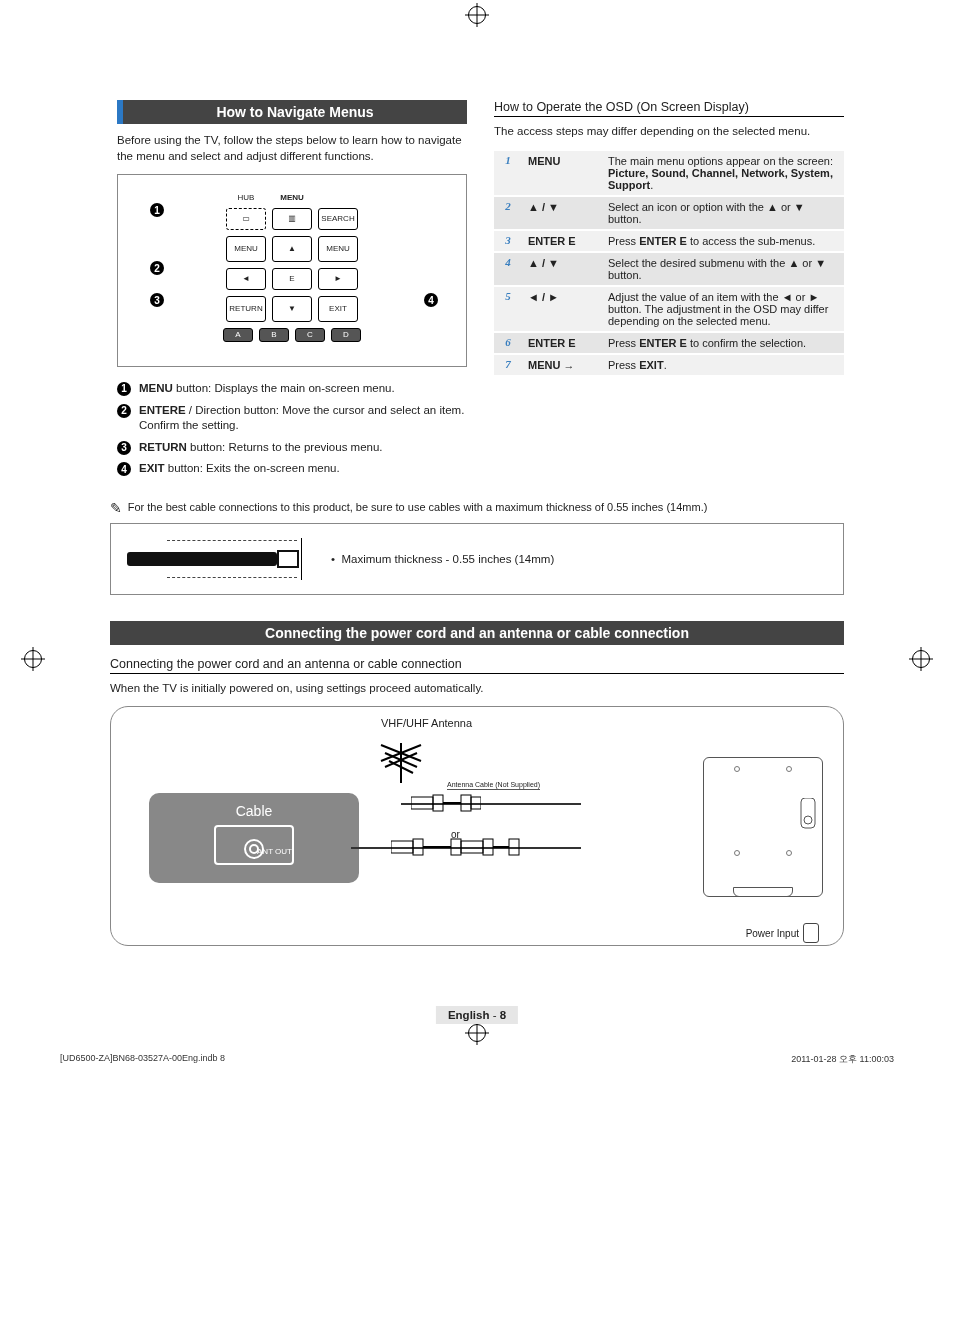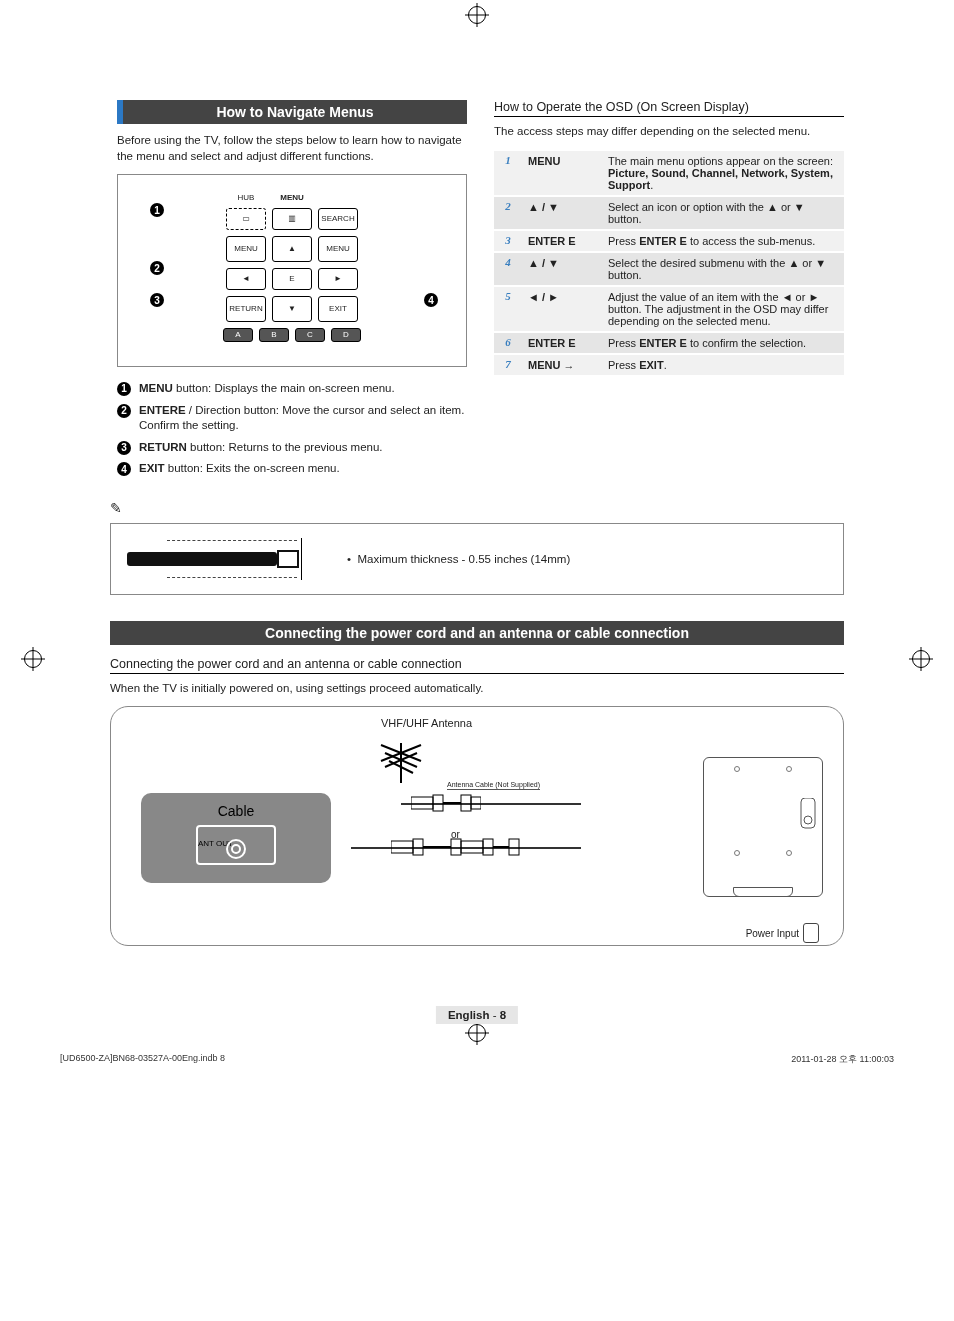--- a/index.html
+++ b/index.html
@@ -77,48 +77,48 @@
   .osd-table tr:nth-child(even) td { background: #e5e5e5; }
   .osd-num {
     font-family: Georgia, 'Times New Roman', serif; font-style: italic;
     font-size: 28px; font-weight: bold; color: #3a7fbf; width: 28px;
     text-align: center; line-height: 1;
   }
   .note-row { display: flex; gap: 6px; font-size: 11px; margin: 18px 0 8px; }
   .note-icon { font-size: 14px; line-height: 1; }
   .cable-tip {
     border: 1px solid #888; padding: 10px 16px; display: flex; align-items: center;
-    gap: 40px; font-size: 11.5px; margin-bottom: 26px;
+    gap: 24px; font-size: 11.5px; margin-bottom: 26px;
   }
   .cable-sketch {
     width: 180px; height: 50px; position: relative;
   }
   .cable-body { position: absolute; left: 0; top: 18px; width: 150px; height: 14px; background: #111; border-radius: 3px; }
   .cable-head { position: absolute; left: 150px; top: 16px; width: 22px; height: 18px; border: 2px solid #111; background: #fff; }
   .cable-dash-top { position: absolute; left: 40px; top: 6px; right: 10px; border-top: 1px dashed #444; }
   .cable-dash-bot { position: absolute; left: 40px; bottom: 6px; right: 10px; border-top: 1px dashed #444; }
   .cable-arrows { position: absolute; right: 0; top: 4px; bottom: 4px; width: 10px; }
   .cable-arrows::before, .cable-arrows::after { content: ""; position: absolute; left: 4px; width: 1px; background: #000; }
   .cable-arrows::before { top: 0; bottom: 50%; }
   .cable-arrows::after { top: 50%; bottom: 0; }
   .section-bar-wide { margin-top: 6px; }
   .diagram-frame {
     border: 1px solid #888; border-radius: 18px; padding: 20px 18px 26px;
     position: relative; margin-top: 10px; height: 240px;
   }
   .ant-label { position: absolute; top: 10px; left: 270px; font-size: 11px; }
   .antenna-svg { position: absolute; top: 26px; left: 260px; }
   .cable-box {
-    position: absolute; left: 30px; top: 86px; width: 190px; height: 90px;
-    background: #888; border-radius: 10px; color: #000000;
+    position: absolute; left: 38px; top: 86px; width: 210px; height: 90px;
+    background: #888; border-radius: 10px; color: #ffffff;
   }
   .cable-box .title { text-align: center; font-size: 14px; padding-top: 10px; }
   .cable-box .antout {
     margin: 6px auto 4px; width: 80px; height: 40px; border: 2px solid #fff;
-    border-radius: 4px; font-size: 8px; text-align: left; padding-top: 12px;
+    border-radius: 4px; font-size: 8px; text-align: right; padding-top: 20px;
     position: relative;
   }
   .cable-box .antout .coax {
     width: 20px; height: 20px; border: 2px solid #fff; border-radius: 50%;
     position: absolute; left: 50%; bottom: 4px; transform: translateX(-50%);
   }
   .cable-box .antout .coax::after {
     content: ""; width: 6px; height: 6px; border: 2px solid #fff; border-radius: 50%;
     position: absolute; left: 50%; top: 50%; transform: translate(-50%,-50%);
   }
@@ -285,20 +285,21 @@
           <td><span>Press </span><b>EXIT</b><span>.</span></td>
         </tr>
       </tbody>
         </table>
     </div>
   </div>
 
   
   <div class="note-row">
     <span class="note-icon">✎</span>
+    <span>For the best cable connections to this product, be sure to use cables with a maximum thickness of 0.55 inches (14mm.)</span>
   </div>
 
   <div class="cable-tip">
     <div class="cable-sketch">
       <div class="cable-dash-top"></div>
       <div class="cable-body"></div>
       <div class="cable-head"></div>
       <div class="cable-dash-bot"></div>
       <div class="cable-arrows"></div>
     </div>

